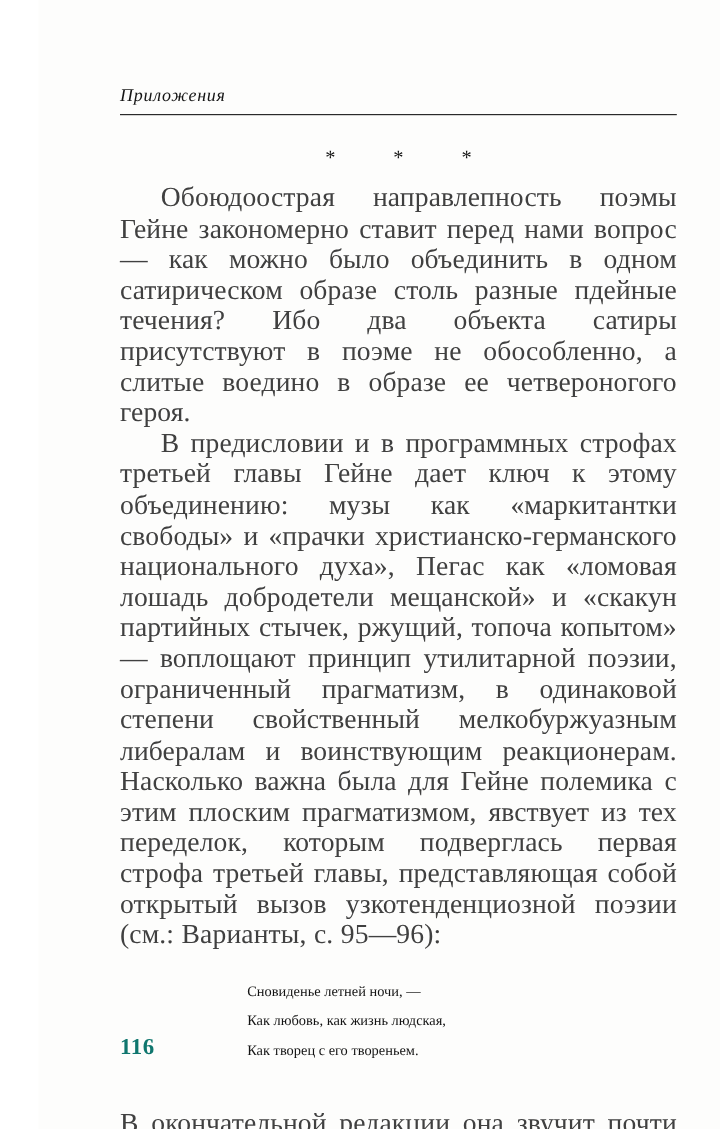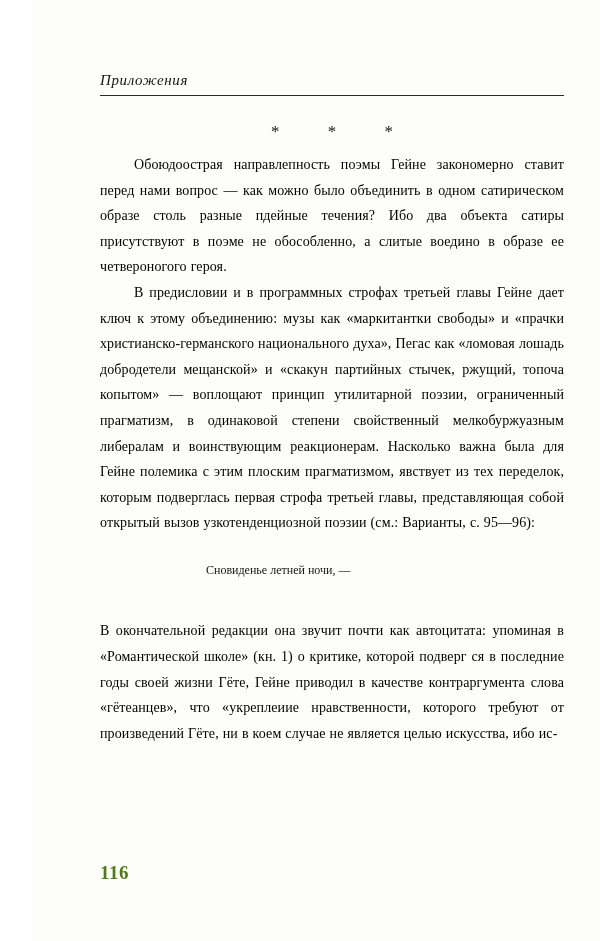--- a/index.html
+++ b/index.html
@@ -51,25 +51,25 @@
     text-align: center;
     font-size: 17px;
     letter-spacing: 22px;
     padding-left: 22px;
     margin-top: 4px;
     margin-bottom: 10px;
     color: #151515;
   }
   p.body-par {
     margin: 0;
-    font-size: 14px;
+    font-size: 23px;
     line-height: 25.6px;
     text-align: justify;
     text-indent: 34px;
-    color: #000000;
+    color: #404040;
     letter-spacing: 0.1px;
     word-spacing: 0.4px;
   }
   p.body-par.noindent {
     text-indent: 0;
   }
   .verse {
     margin: 22px 0 22px 0;
     padding-left: 106px;
     font-size: 12px;
@@ -79,21 +79,21 @@
   .verse-line {
     white-space: nowrap;
   }
   .spacer-sm { height: 14px; }
   .folio {
     position: absolute;
     left: 68px;
     top: 862px;
     font-size: 19px;
     font-weight: bold;
-    color: #4d7c0f;
+    color: #0f766e;
     letter-spacing: 0.5px;
   }
 </style>
 </head>
 <body>
 
 <div class="page">
 
   <div class="header">
     <div class="running-title">Приложения</div>
@@ -103,20 +103,22 @@
   <div class="content">
 
     <div class="asterisks">*  *  *</div>
 
     <p class="body-par">Обоюдоострая направлепность поэмы Гейне закономерно ставит перед нами вопрос — как можно было объединить в одном сатирическом образе столь разные пдейные течения? Ибо два объекта сатиры присутствуют в поэме не обособленно, а слитые воедино в образе ее четвероногого героя.</p>
 
     <p class="body-par">В предисловии и в программных строфах третьей главы Гейне дает ключ к этому объединению: музы как «маркитантки свободы» и «прачки христианско-германского национального духа», Пегас как «ломовая лошадь добродетели мещанской» и «скакун партийных стычек, ржущий, топоча копытом» — воплощают принцип утилитарной поэзии, ограниченный прагматизм, в одинаковой степени свойственный мелкобуржуазным либералам и воинствующим реакционерам. Насколько важна была для Гейне полемика с этим плоским прагматизмом, явствует из тех переделок, которым подверглась первая строфа третьей главы, представляющая собой открытый вызов узкотенденциозной поэзии (см.: Варианты, с. 95—96):</p>
 
     <div class="verse">
       <div class="verse-line">Сновиденье летней ночи, —</div>
+      <div class="verse-line">Как любовь, как жизнь людская,</div>
+      <div class="verse-line">Как творец с его твореньем.</div>
     </div>
 
     <div class="spacer-sm"></div>
 
     <p class="body-par noindent">В окончательной редакции она звучит почти как автоцитата: упоминая в «Романтической школе» (кн. 1) о критике, которой подверг ся в последние годы своей жизни Гёте, Гейне приводил в качестве контраргумента слова «гётеанцев», что «укреплеиие нравственности, которого требуют от произведений Гёте, ни в коем случае не является целью искусства, ибо ис-</p>
 
   </div>
 
   <div class="folio">116</div>
 

